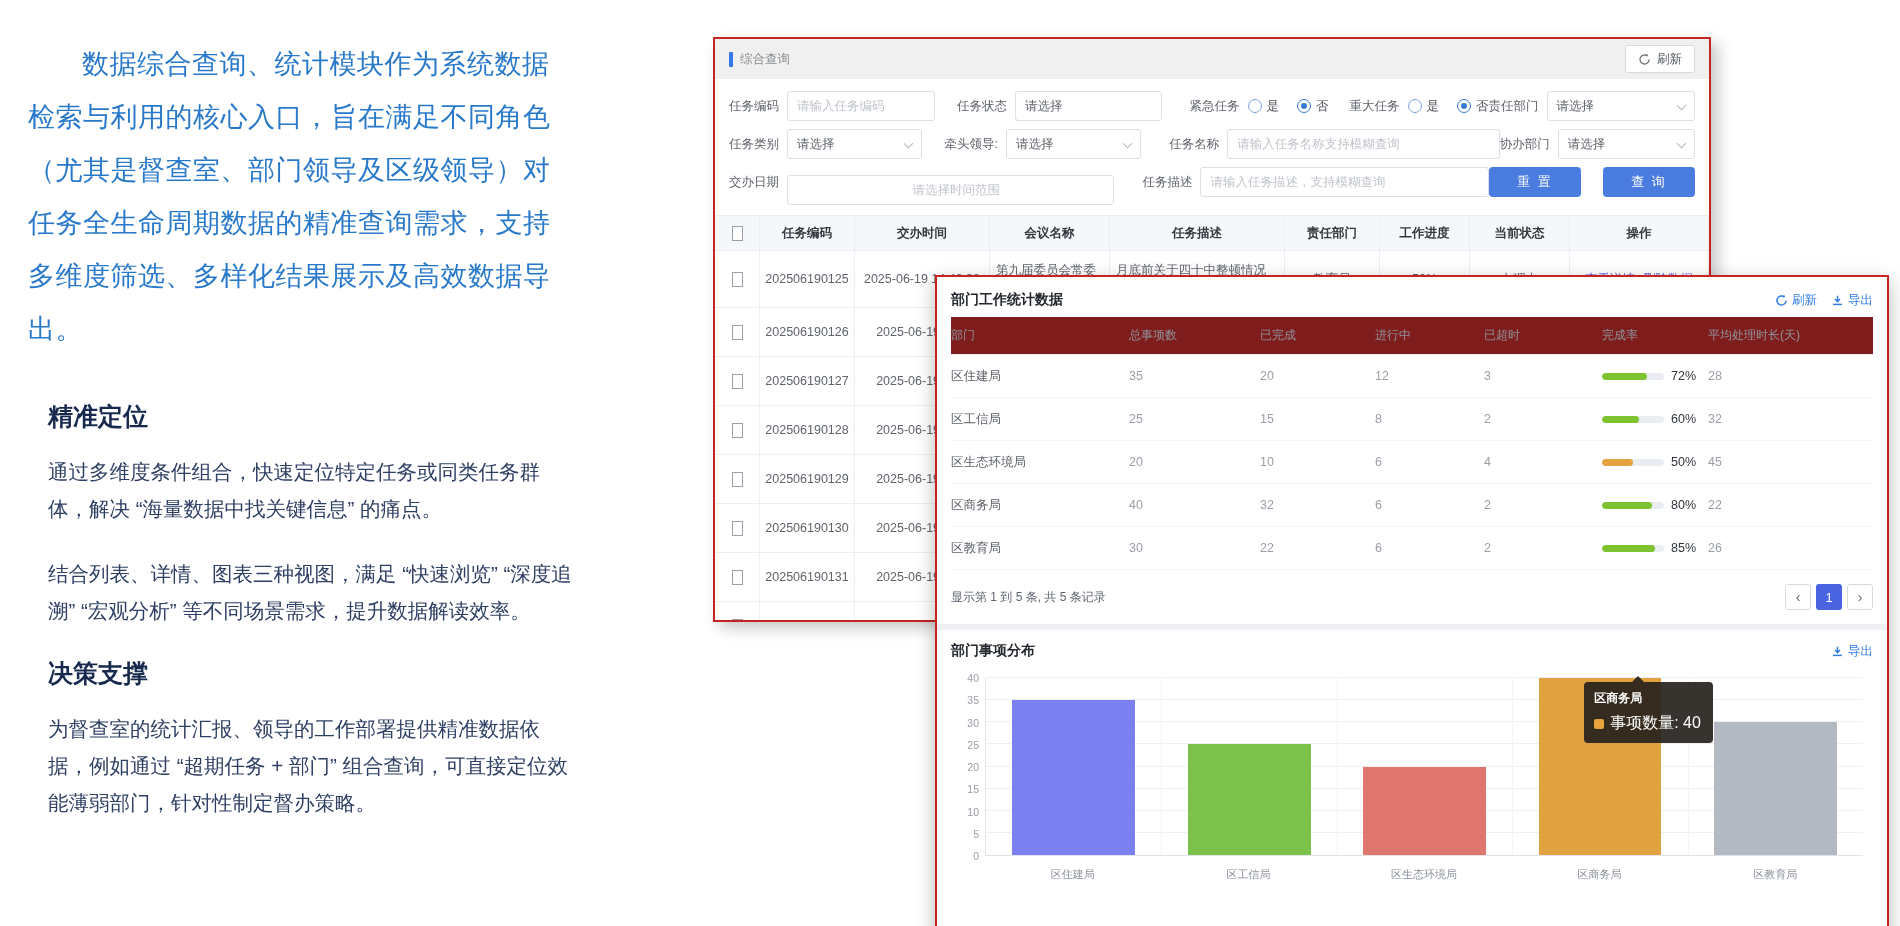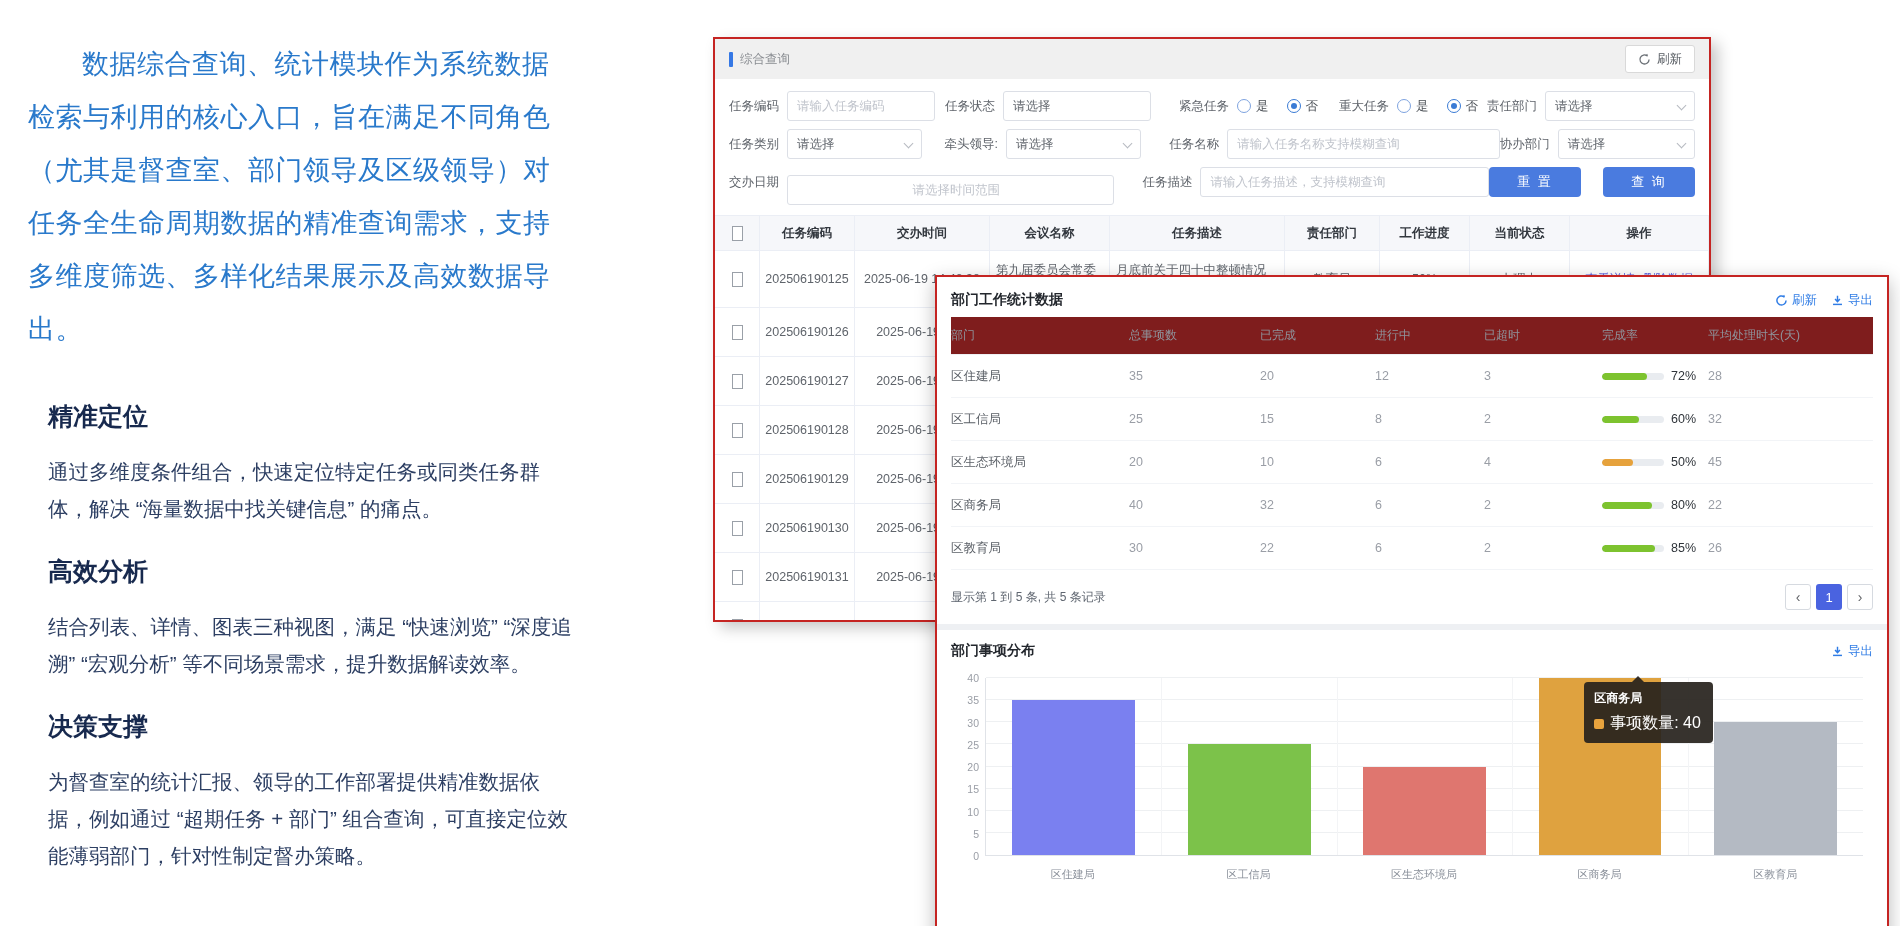--- a/index.html
+++ b/index.html
@@ -108,21 +108,20 @@
 <div class="stage">
 
   <div class="left-col">
     <p class="intro">数据综合查询、统计模块作为系统数据检索与利用的核心入口，旨在满足不同角色（尤其是督查室、部门领导及区级领导）对任务全生命周期数据的精准查询需求，支持多维度筛选、多样化结果展示及高效数据导出。</p>
     <div class="sections">
       <div class="section">
         <h3>精准定位</h3>
         <p>通过多维度条件组合，快速定位特定任务或同类任务群体，解决 “海量数据中找关键信息” 的痛点。</p>
       </div>
       <div class="section">
-        <h3>高效分析</h3>
         <p>结合列表、详情、图表三种视图，满足 “快速浏览” “深度追溯” “宏观分析” 等不同场景需求，提升数据解读效率。</p>
       </div>
       <div class="section">
         <h3>决策支撑</h3>
         <p>为督查室的统计汇报、领导的工作部署提供精准数据依据，例如通过 “超期任务 + 部门” 组合查询，可直接定位效能薄弱部门，针对性制定督办策略。</p>
       </div>
     </div>
   </div>
 
   <div class="shot panel-query">
@@ -137,21 +136,21 @@
             <path d="M11.6 0.9 12 4.3 8.7 3.4z" fill="currentColor"></path>
           </svg>
         <span>刷新</span>
       </button>
     </div>
 
     <div class="qp-form">
       <div class="f-row" style="margin-top:2px;">
         <span class="f-label">任务编码</span>
         <input class="f-input" style="width: 148px;" placeholder="请输入任务编码">
-        <span class="f-label" style="margin-left:10px;">任务状态</span>
+        <span class="f-label" style="margin-left:22px;">任务状态</span>
         <div class="f-select" style="width:148px;">
           <span>请选择</span>
         </div>
         <span class="f-label" style="margin-left:28px;">紧急任务</span>
         <span class="radio-group">
           <span class="radio">
               <span class="rdot"></span>
               <i style="font-style:normal;">是</i>
             </span>
           <span class="radio">

